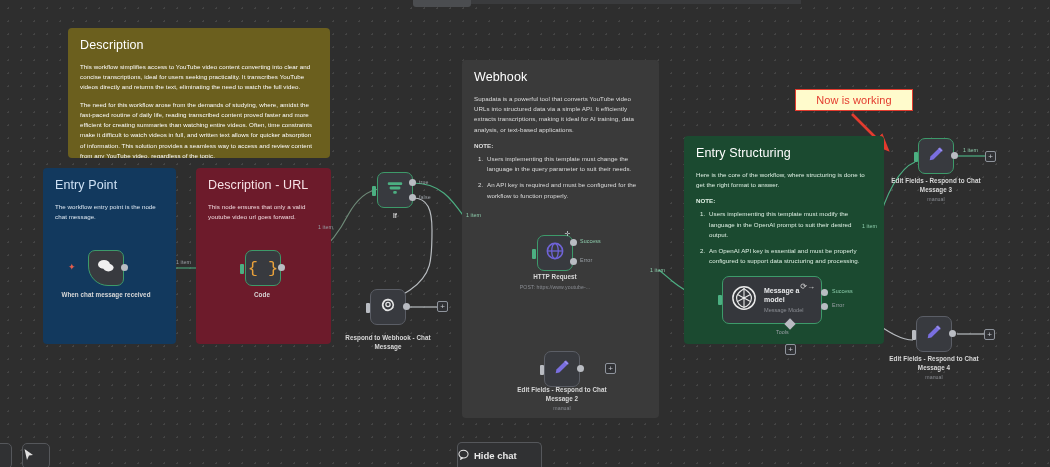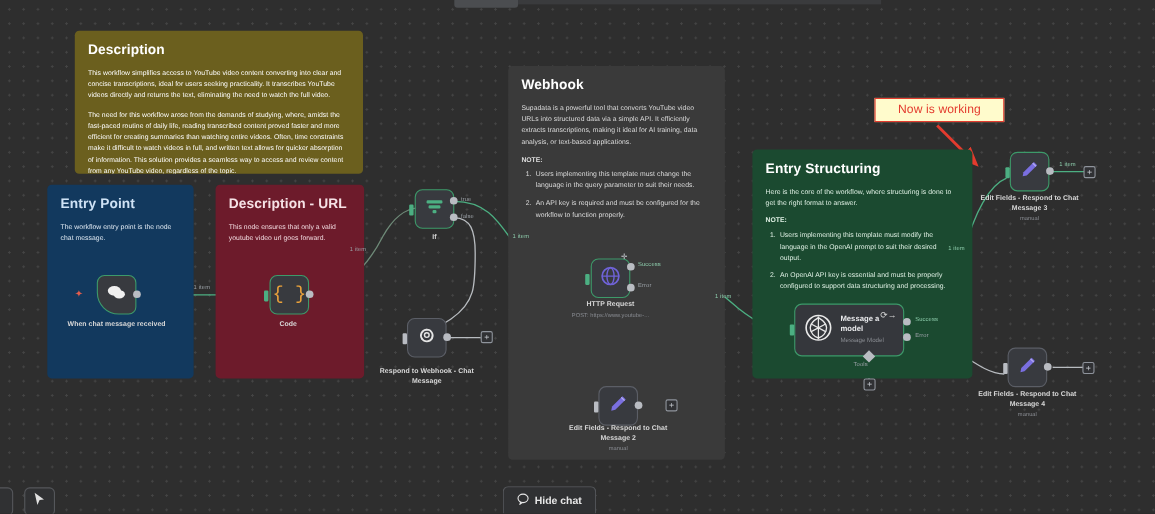--- a/index.html
+++ b/index.html
@@ -20,21 +20,21 @@
   }
   
   .sticky {
     position: absolute;
     border-radius: 4px;
     padding: 10px 12px;
     overflow: hidden;
   }
   .sticky h3 {
     font-size: 12.5px;
-    font-weight: bold;
+    font-weight: normal;
     letter-spacing: .1px;
     margin-bottom: 10px;
   }
   .sticky p, .sticky li {
     font-size: 6.2px;
     line-height: 1.65;
     letter-spacing: .05px;
   }
   .sticky p { margin-bottom: 7px; }
   .sticky ol { margin-left: 11px; margin-top: 5px; }
@@ -147,21 +147,21 @@
   #annotation-now-working span {
     color: #e33b2e; font-size: 11px; letter-spacing: .1px;
   }
 
   
   .chrome-btn {
     position: absolute;
     background: #303133;
     border: 1px solid #55575b;
     border-radius: 5px;
-    display: flex; align-items: center; justify-content: center;
+    display: flex; align-items: center; 
     gap: 5px;
   }
   #hide-chat-button {
     left: 457px; top: 442px; width: 85px; height: 25px;
     color: #e8e8e8; font-size: 9.5px; font-weight: bold;
     border-bottom: none; border-radius: 5px 5px 0 0;
   }
   #pointer-tool-button { left: 22px; top: 443px; width: 28px; height: 26px; }
   #tool-strip-left { left: -8px; top: 443px; width: 20px; height: 26px; }
   #top-notch { position: absolute; left: 413px; top: 0px; width: 58px; height: 7px;

